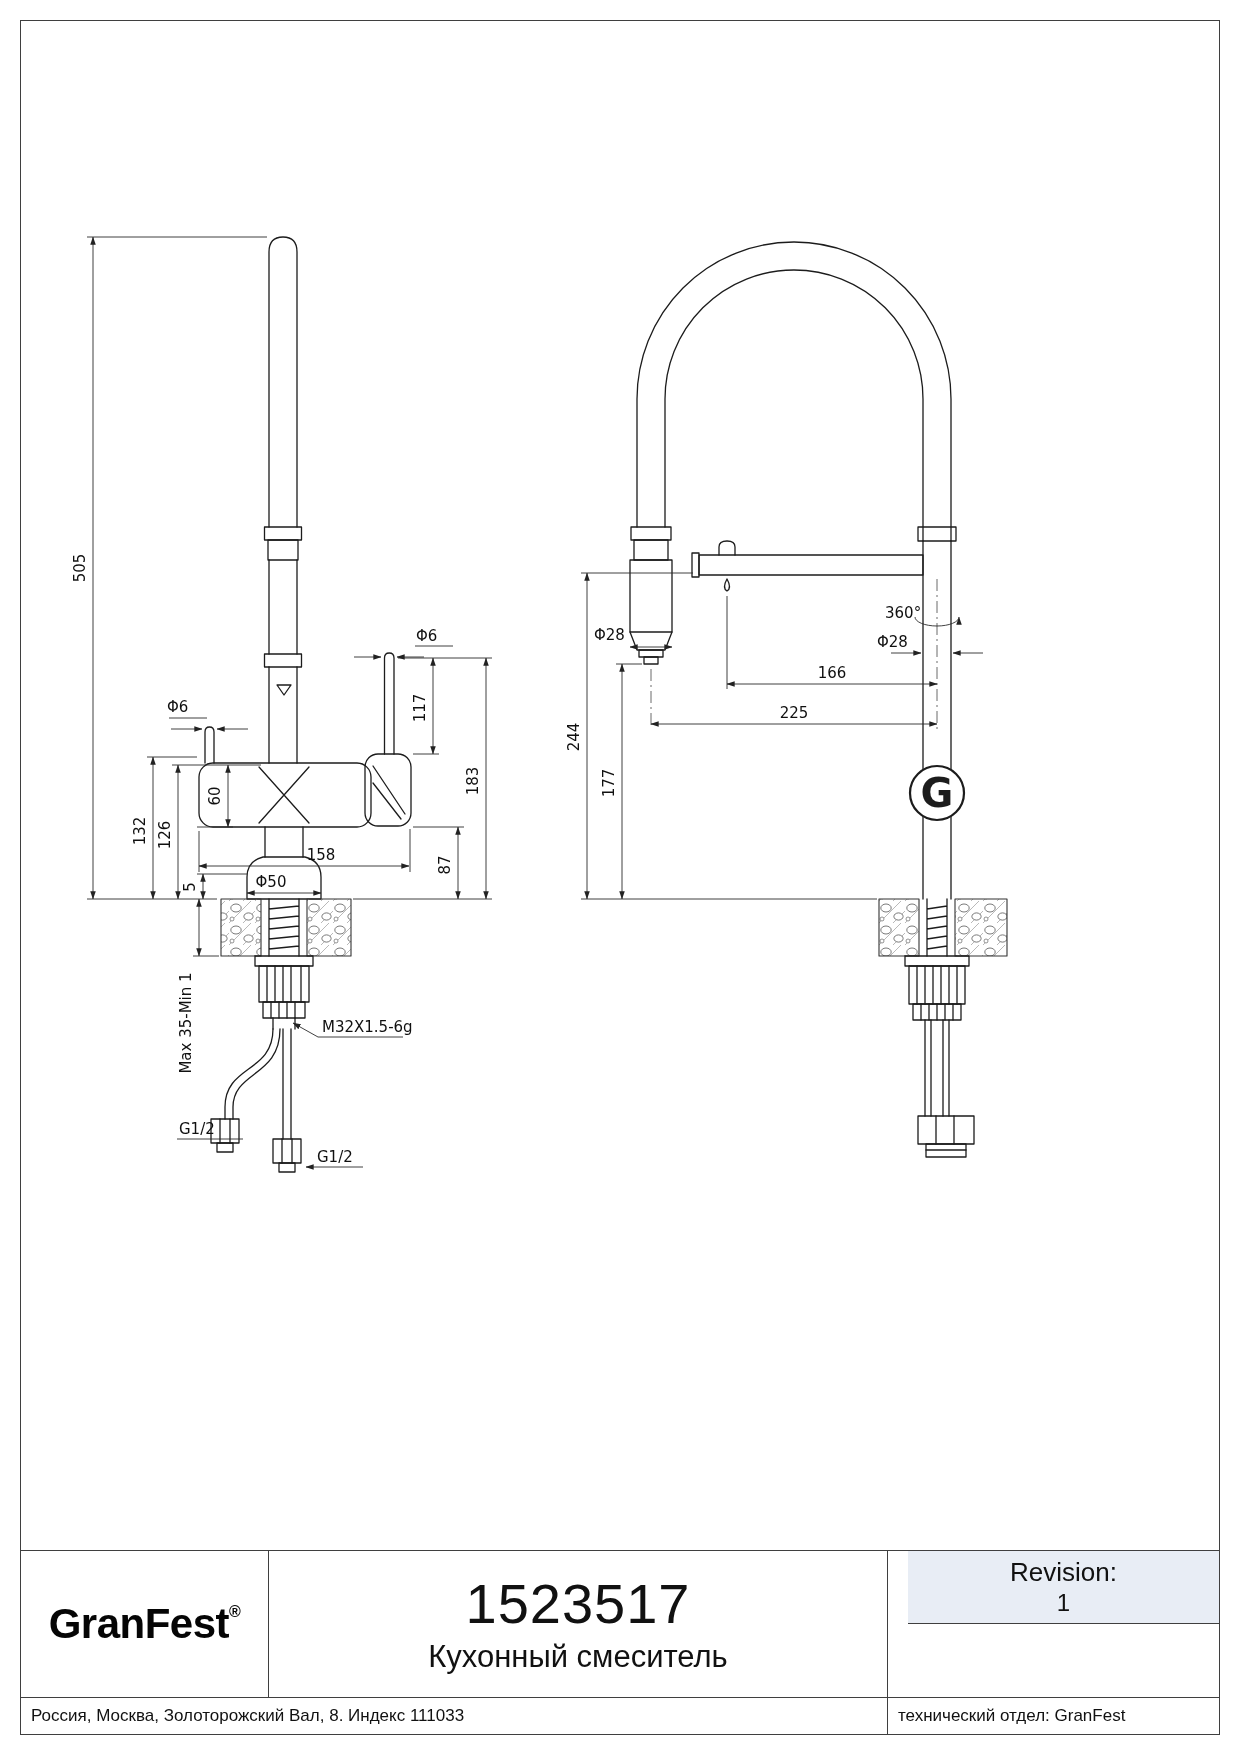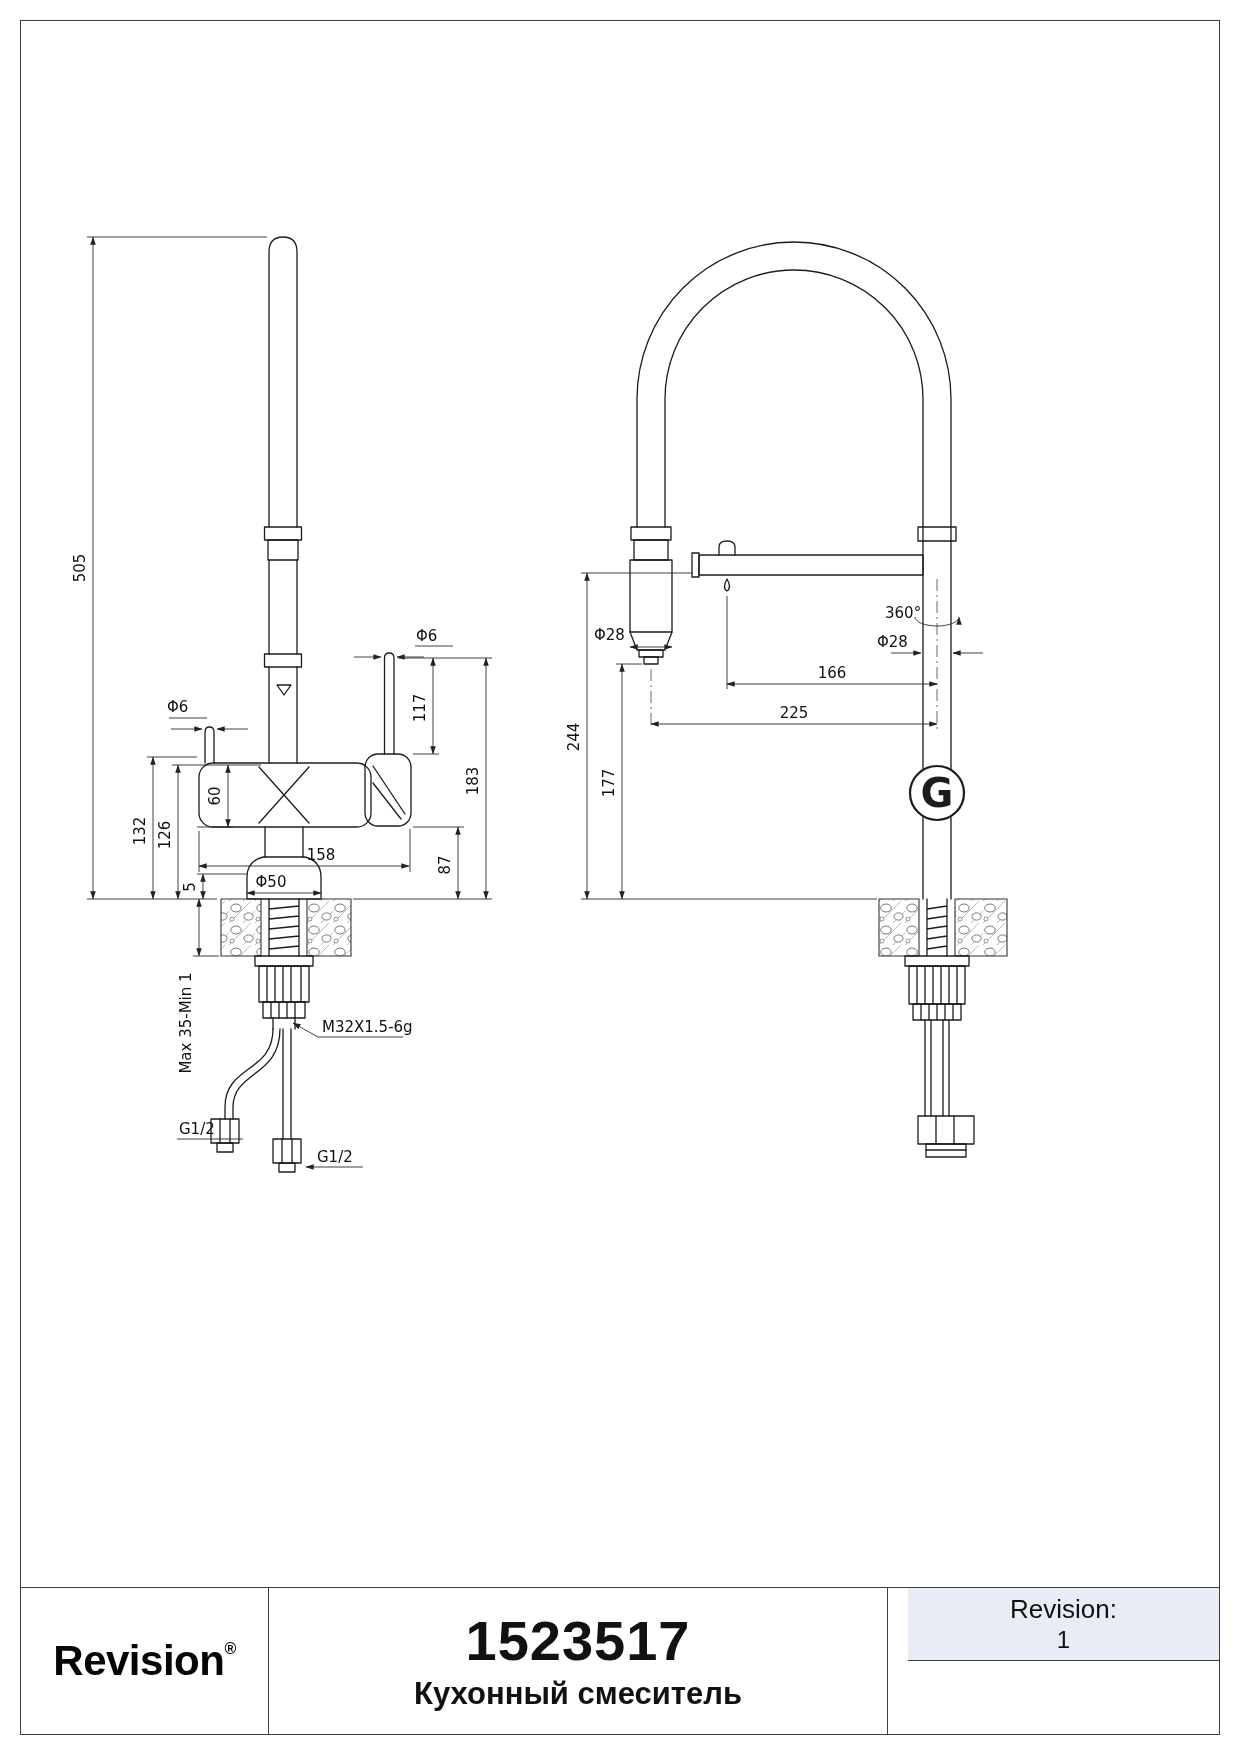--- a/index.html
+++ b/index.html
@@ -18,21 +18,21 @@
   .dims .cl { stroke-dasharray:12 4 2 4; stroke-width:0.8; stroke:#444; }
   .dimtext text { font-family:"DejaVu Sans", sans-serif; font-size:15px; fill:#101010; }
   .dimtext text.logo-g { font-size:40px; font-weight:bold; fill:#1c1c1c; }
   .counter { fill:url(#granite); stroke:#333; stroke-width:1.1; }
 
   
   .titleblock { height:146px; border-top:1.5px solid #3f3f3f; display:grid; grid-template-columns:248px 1fr 332px; background:#fff; }
   .tb-logo { border-right:1.5px solid #3f3f3f; display:flex; align-items:center; justify-content:center; }
   .brand { font-weight:800; font-size:42px; letter-spacing:-0.5px; color:#050505; }
   .brand sup { font-size:16px; font-weight:700; vertical-align:super; position:relative; top:-6px; }
-  .tb-center { display:flex; flex-direction:column; align-items:center; justify-content:center;font-weight:bold; }
+  .tb-center { display:flex; flex-direction:column; align-items:center; justify-content:center; }
   .part-no { font-size:56px; letter-spacing:1px; color:#111; line-height:1.1; }
   .desc { font-size:31px; margin-top:4px; color:#111; }
   .tb-right { border-left:1.5px solid #3f3f3f; display:grid; grid-template-rows:1fr 1fr;padding-left:20px; }
   .tb-rev, .tb-date { background:#e8edf5; display:flex; flex-direction:column; align-items:center; justify-content:center; line-height:1.25; }
   .tb-rev { border-bottom:1.5px solid #3f3f3f; }
   .tb-label { font-size:26px; }
   .tb-value { font-size:24px; }
 
   .footrow { height:36px; border-top:1.5px solid #3f3f3f; display:grid; grid-template-columns:1fr 332px; background:#fff; }
   .addr { padding-left:10px; font-size:17px; display:flex; align-items:center; }
@@ -226,29 +226,33 @@
           <text x="811" y="657" text-anchor="middle">166</text>
           <text x="773" y="697" text-anchor="middle">225</text>
           <text x="864" y="597">360°</text>
           <text class="logo-g" x="916" y="786" text-anchor="middle">G</text>
         </g>
       </svg>
     </div>
 
     <div class="titleblock">
       <div class="tb-logo">
-        <span class="brand"><span>Revision</span><sup>®</sup></span>
+        <span class="brand"><span>GranFest</span><sup>®</sup></span>
       </div>
       <div class="tb-center">
         <div class="part-no">1523517</div>
         <div class="desc">Кухонный смеситель</div>
       </div>
       <div class="tb-right">
         <div class="tb-rev">
           <div class="tb-label">Revision:</div>
           <div class="tb-value">1</div>
         </div>
       </div>
     </div>
 
+    <div class="footrow">
+      <div class="addr">Россия, Москва, Золоторожский Вал, 8. Индекс 111033</div>
+      <div class="dept">технический отдел: GranFest</div>
+    </div>
 
   </div>
 </div>
 
 </body></html>

